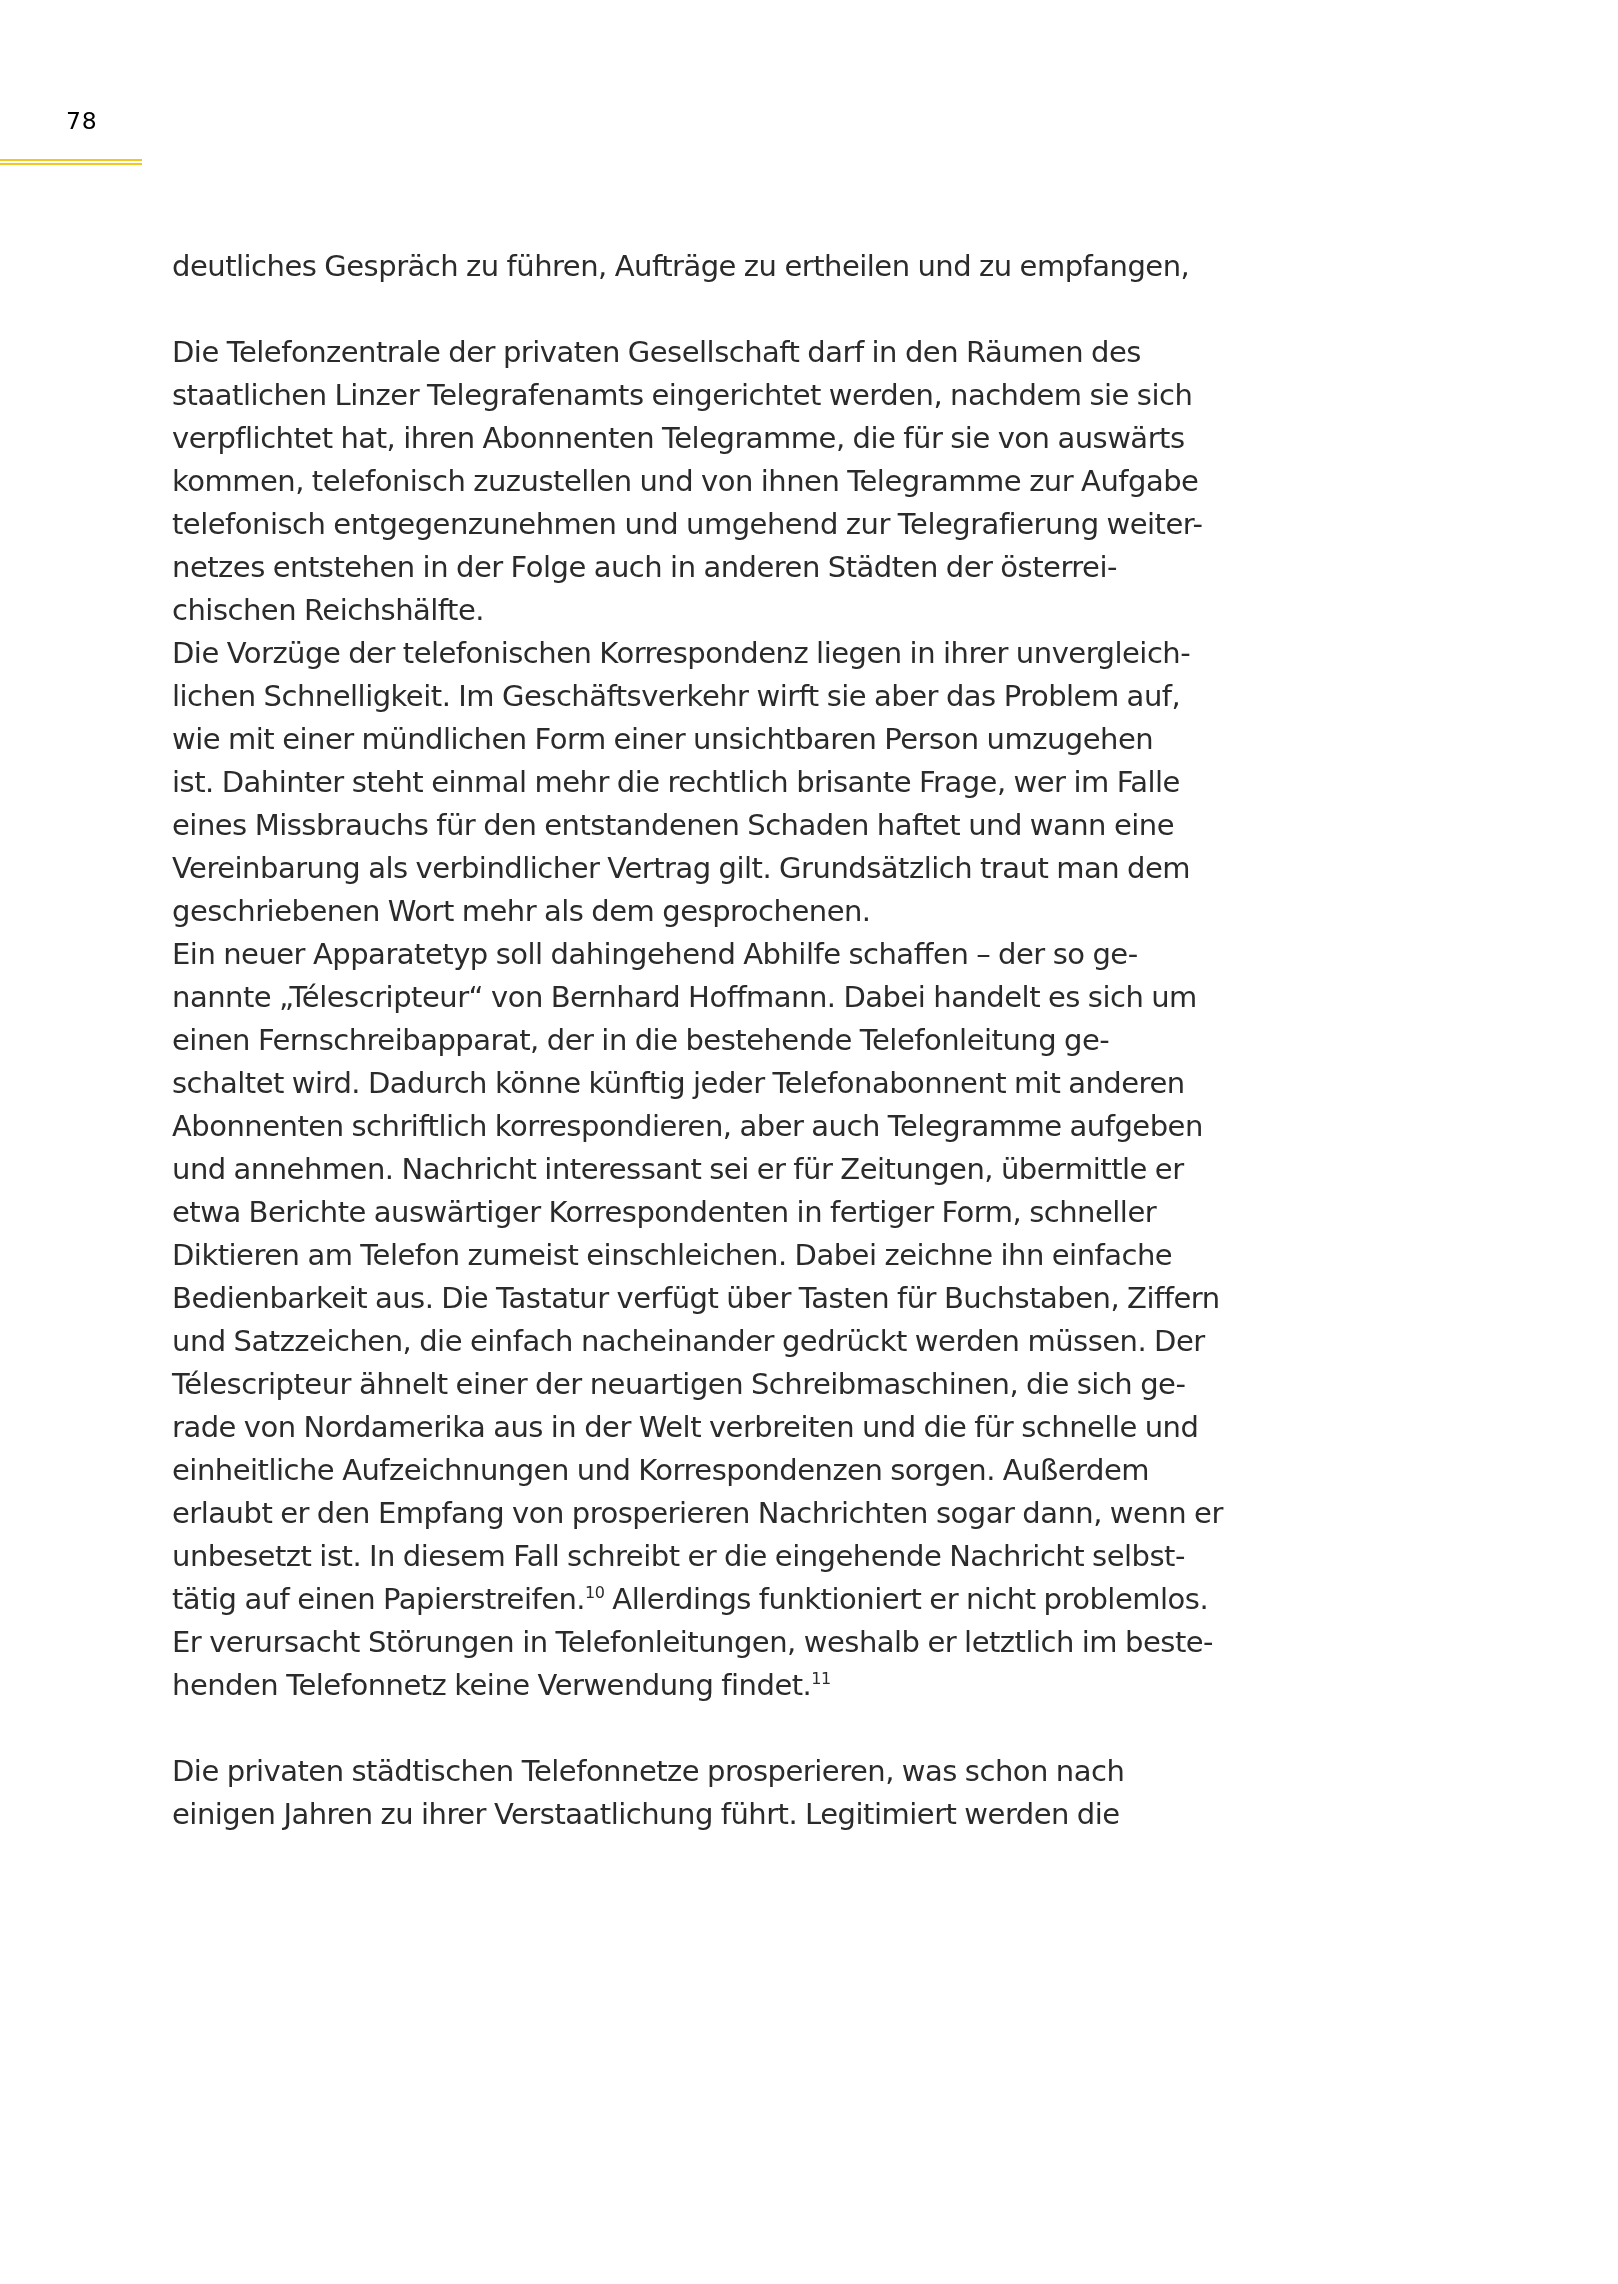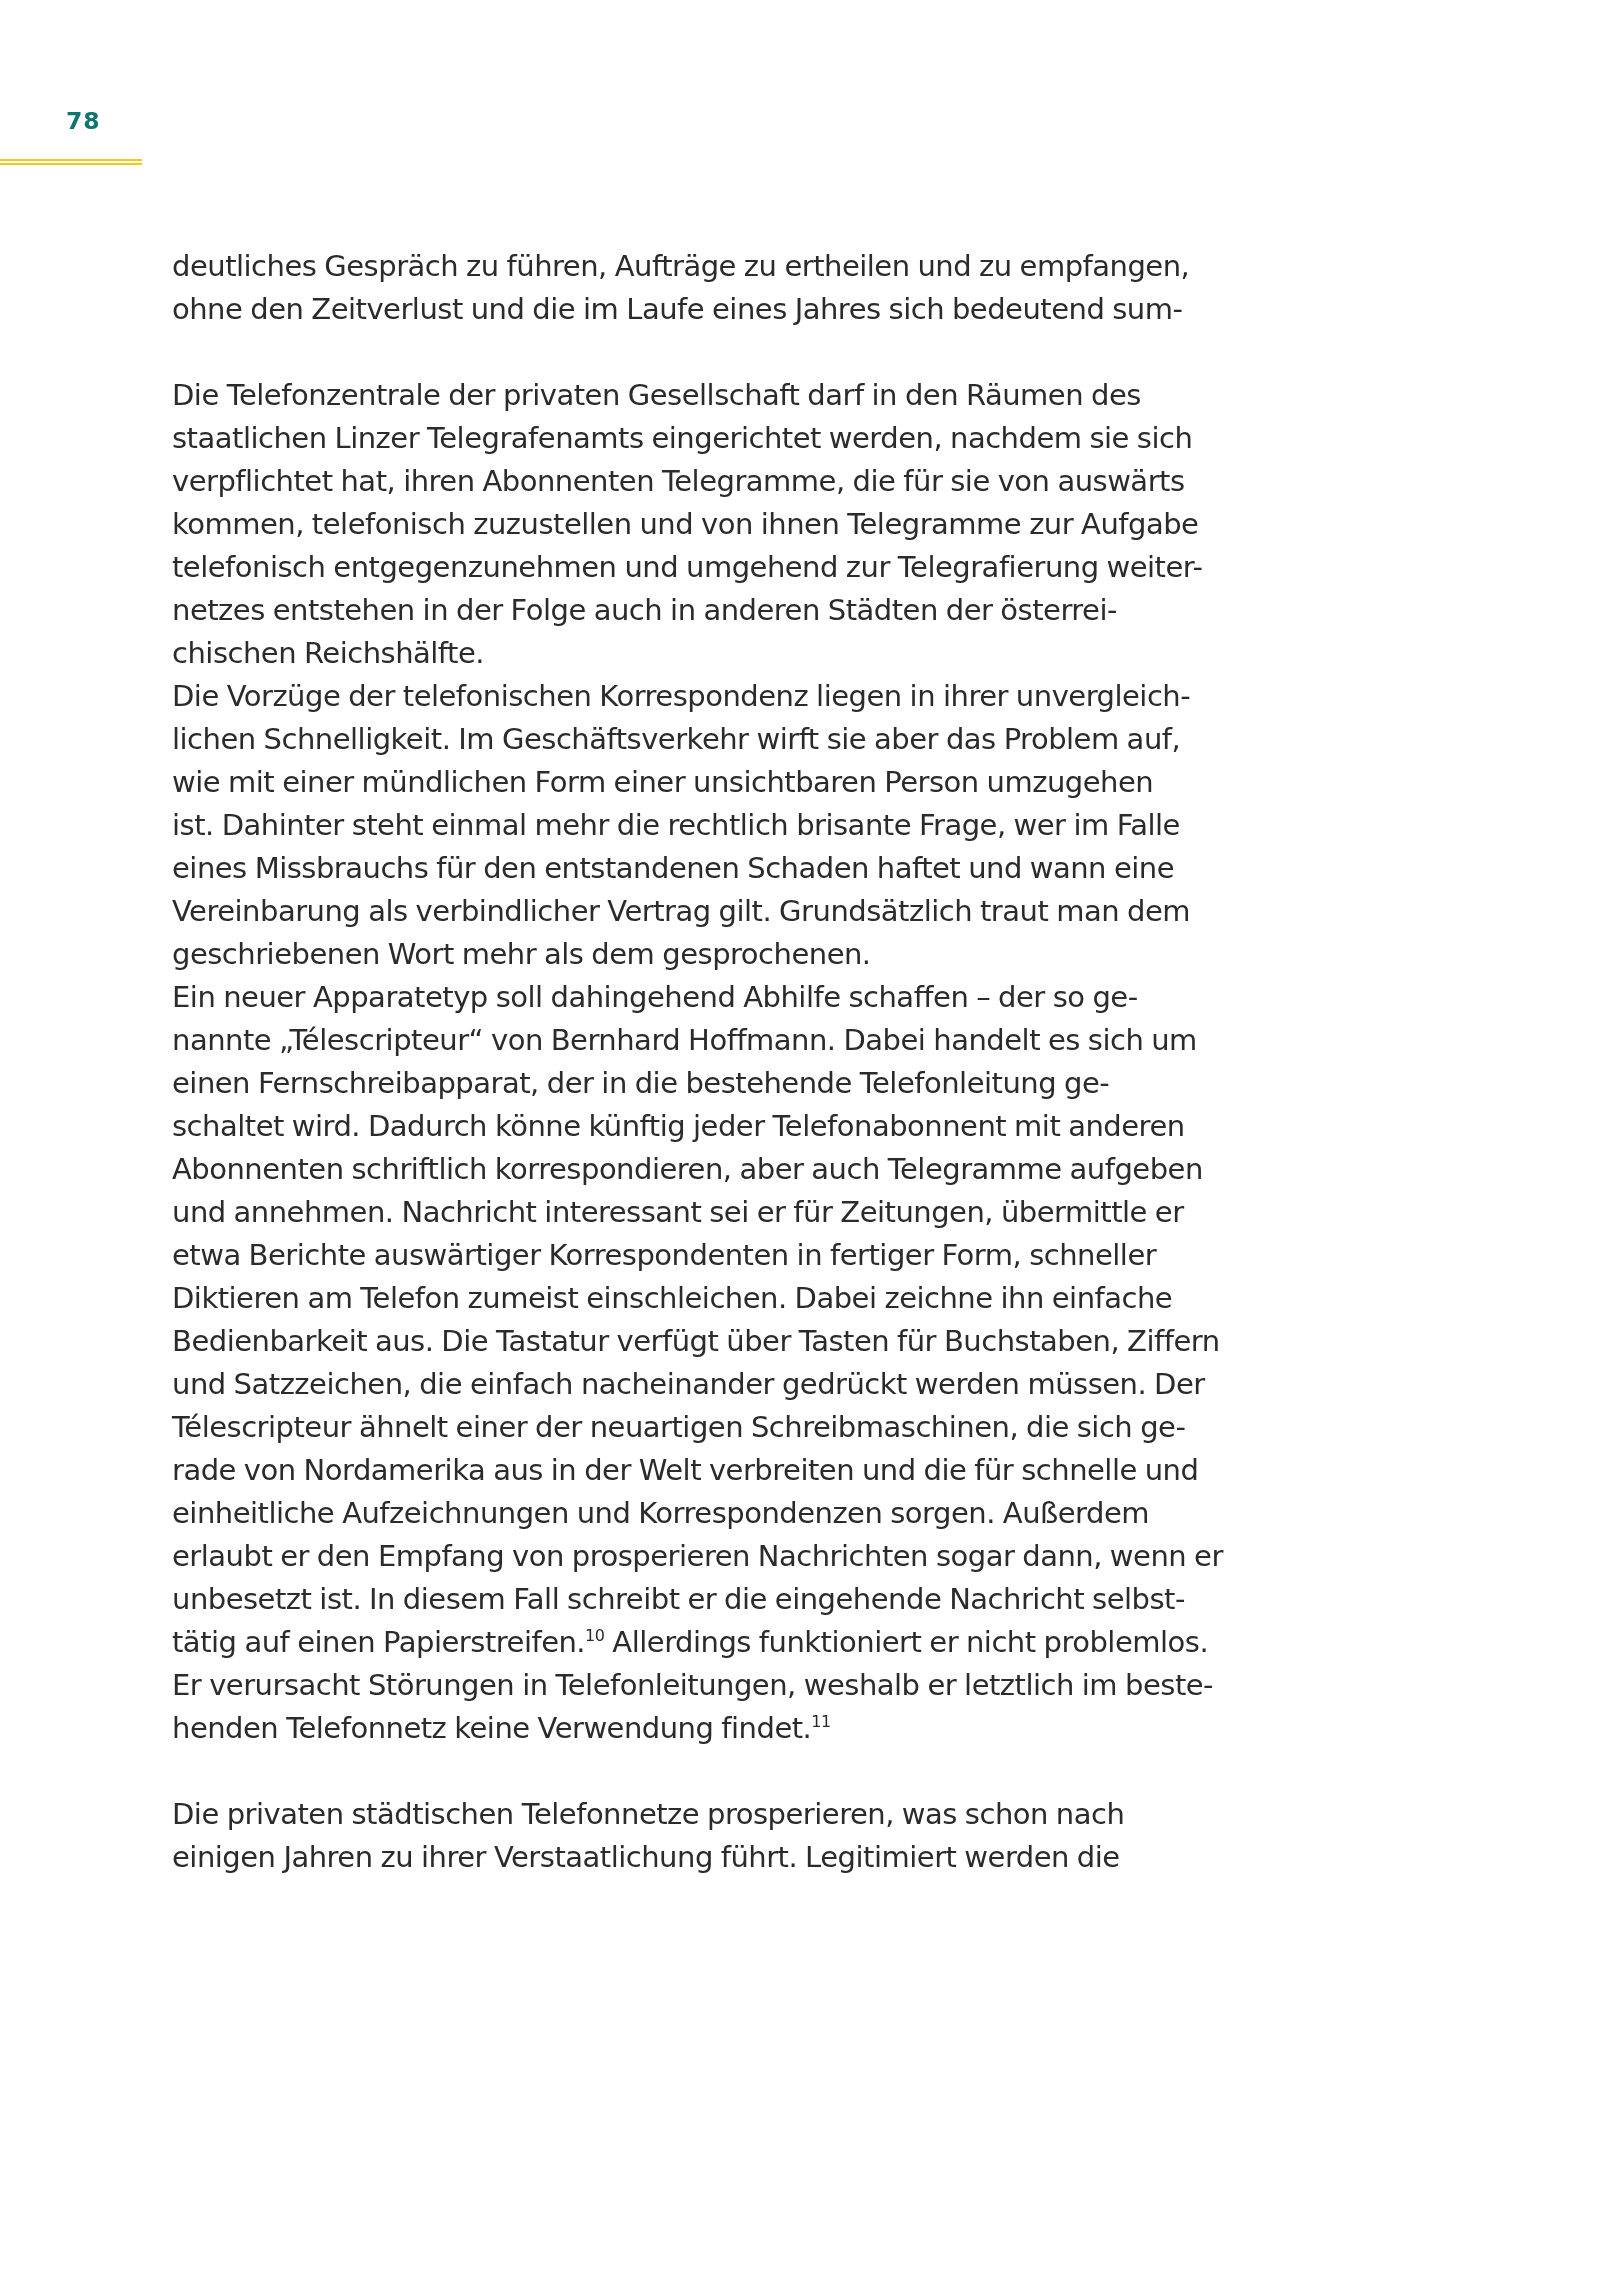--- a/index.html
+++ b/index.html
@@ -12,22 +12,22 @@
     height: 2284px;
     position: relative;
     overflow: hidden;
   }
   .page-number {
     position: absolute;
     left: 66px;
     top: 107px;
     font-family: "DejaVu Sans", sans-serif;
     font-size: 23.5px;
-    font-weight: 700;
-    color: #0f766e;
+    font-weight: 400;
+    color: #000000;
     letter-spacing: 0.8px;
   }
   .header-rule {
     position: absolute;
     left: 0;
     top: 159px;
     width: 142px;
     height: 2.4px;
     background: #F2C81E;
   }
@@ -72,21 +72,20 @@
 <div>
   <div class="page-number">78</div>
   <div class="header-rule"></div>
   <div class="header-rule-2"></div>
 </div>
 
 <div class="body-text">
 
   <div>
     <span class="line"><span>deutliches Gespräch zu führen, Aufträge zu ertheilen und zu empfangen,</span></span>
-    <span class="line"><span>ohne den Zeitverlust und die im Laufe eines Jahres sich bedeutend sum-</span></span>
   </div>
 
   <span class="blank"></span>
 
   <div>
     <span class="line"><span>Die Telefonzentrale der privaten Gesellschaft darf in den Räumen des</span></span>
     <span class="line"><span>staatlichen Linzer Telegrafenamts eingerichtet werden, nachdem sie sich</span></span>
     <span class="line"><span>verpflichtet hat, ihren Abonnenten Telegramme, die für sie von auswärts</span></span>
     <span class="line"><span>kommen, telefonisch zuzustellen und von ihnen Telegramme zur Aufgabe</span></span>
     <span class="line"><span>telefonisch entgegenzunehmen und umgehend zur Telegrafierung weiter-</span></span>

